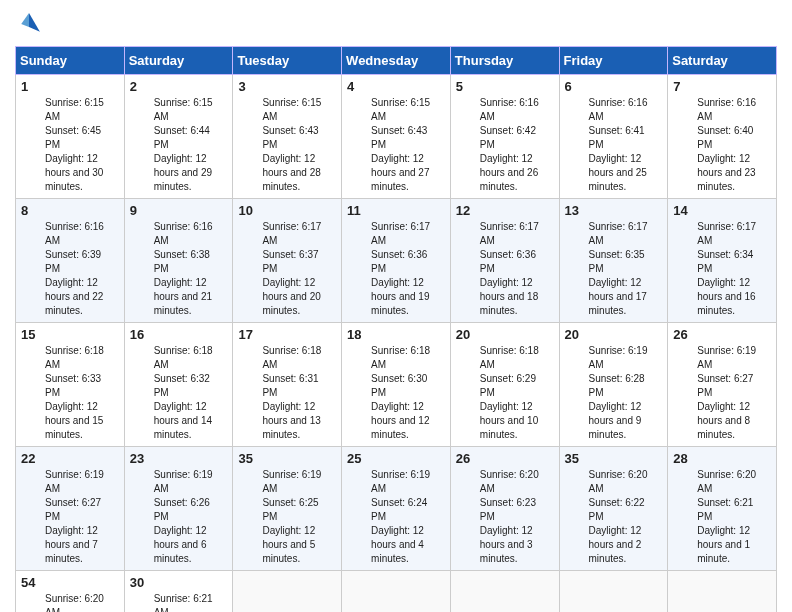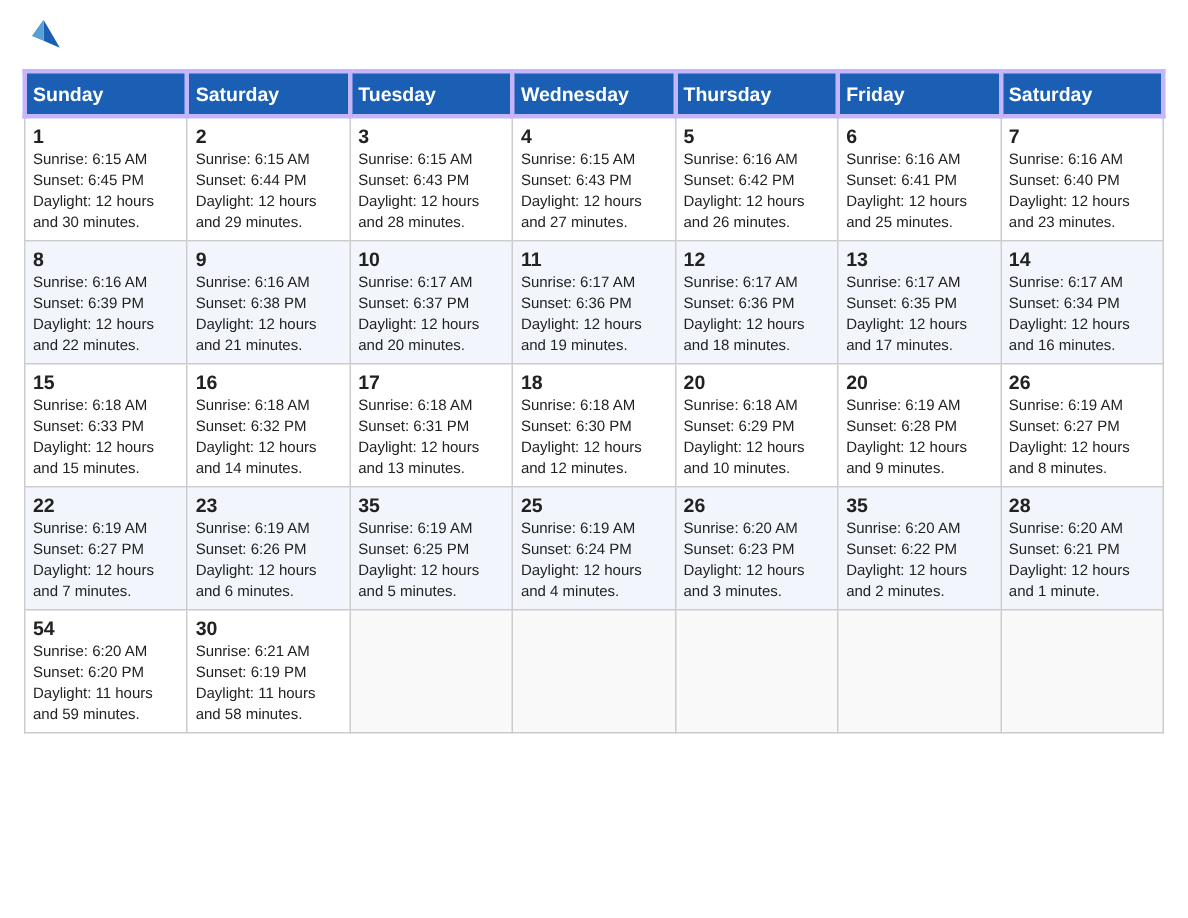--- a/index.html
+++ b/index.html
@@ -49,21 +49,21 @@
       border-collapse: collapse;
       border: 1px solid #ccc;
     }
     .calendar th {
       background: #1a5fb4;
       color: #fff;
       font-size: 13px;
       font-weight: bold;
       padding: 6px 4px;
       text-align: left;
-      border: 3px solid #c4b5fd;
+      border: 1px solid #c4b5fd;
     }
     .calendar td {
       border: 1px solid #ccc;
       vertical-align: top;
       padding: 4px 5px;
       width: calc(100%/7);
       background: #fff;
       min-height: 72px;
       font-size: 10.5px;
       color: #222;
@@ -74,20 +74,21 @@
     .day-num {
       font-size: 13px;
       font-weight: bold;
       display: block;
       margin-bottom: 2px;
     }
     .day-info {
       font-size: 10px;
       line-height: 1.4;
       color: #222;
+      margin-left: 24px;
     }
     .empty-cell {
       background: #f9f9f9 !important;
     }
   </style>
 </head>
 <body>
 
 <div class="page">
   <div class="header">

